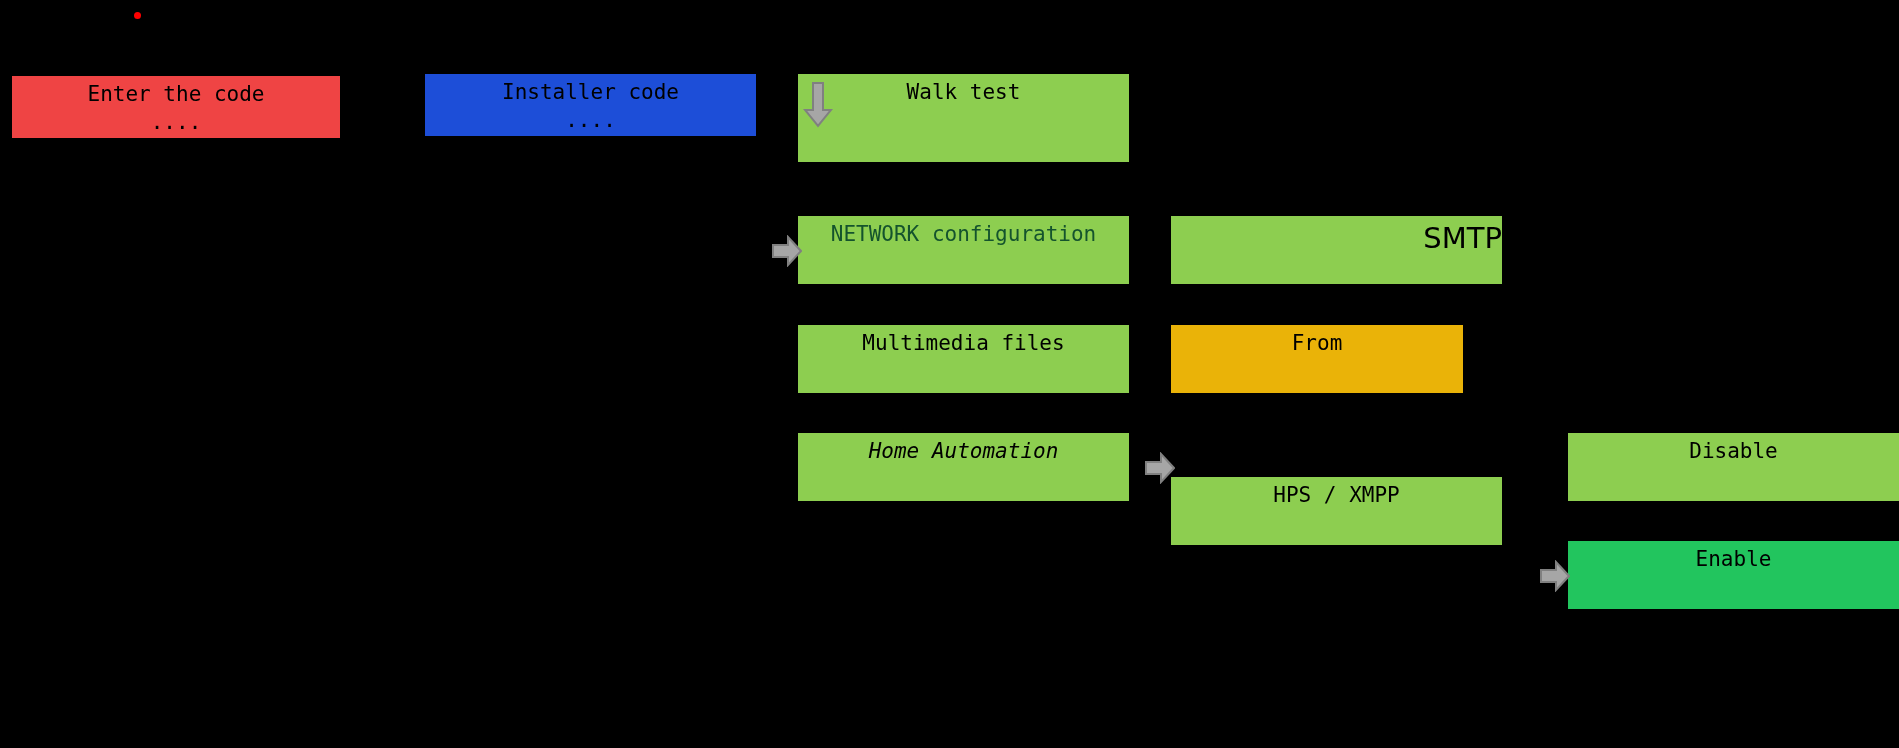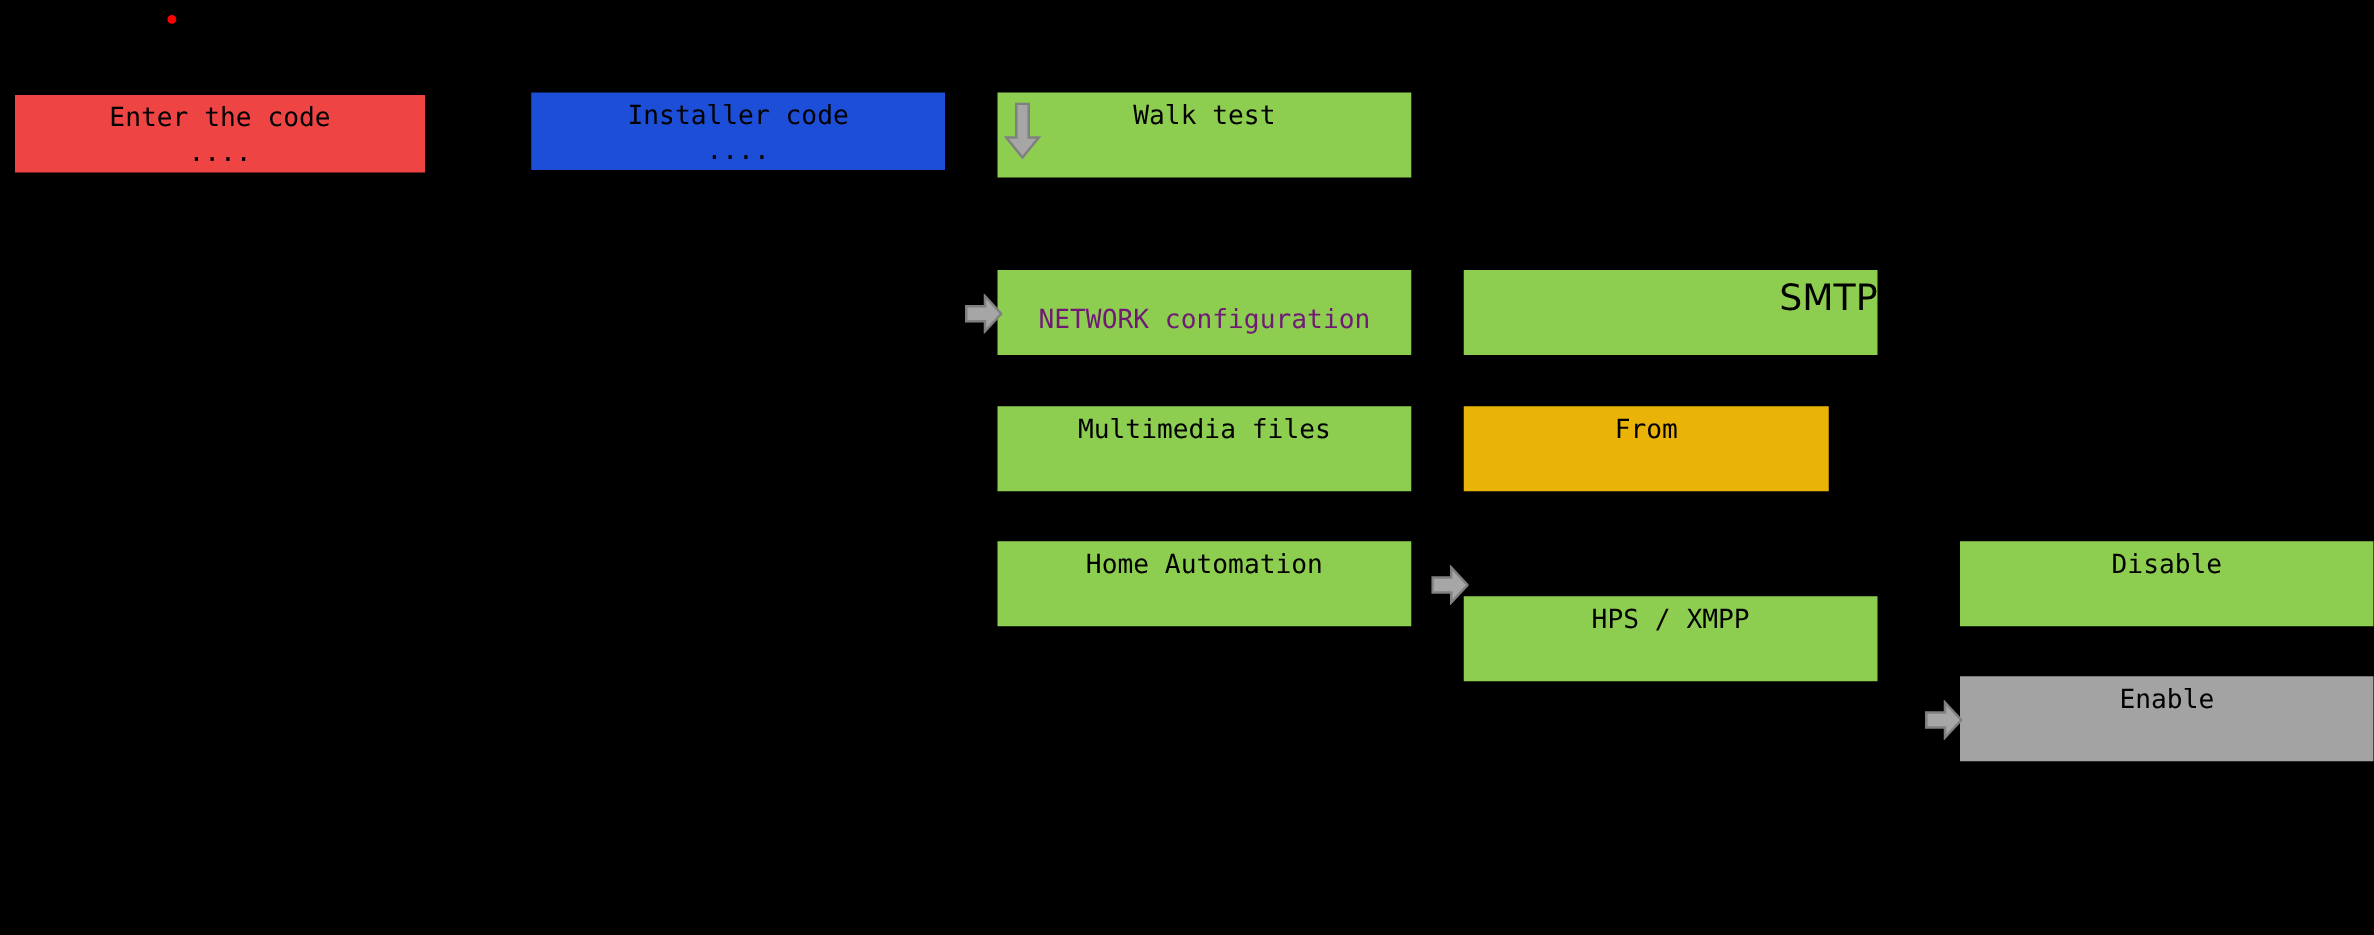--- a/index.html
+++ b/index.html
@@ -60,45 +60,45 @@
 <div id="canvas" style="background: rgb(0, 0, 0);">
     <div class="dot" style="left: 134px; top: 12px; background: rgb(255, 0, 0);"></div>
     <div class="node" style="left: 12px; top: 76px; width: 328px; height: 62px; background: #ef4444;">
       <span class="label line1" style="color: rgb(0, 0, 0);">Enter the code</span>
       <span class="label line2" style="color: rgb(0, 0, 0);">....</span>
     </div>
     <div class="node" style="left: 425px; top: 74px; width: 331px; height: 62px; background: #1d4ed8;">
       <span class="label line1" style="color: rgb(0, 0, 0);">Installer code</span>
       <span class="label line2" style="color: rgb(0, 0, 0);">....</span>
     </div>
-    <div class="node" style="left: 798px; top: 74px; width: 331px; height: 68px; background: rgb(141, 206, 80);">
+    <div class="node" style="left: 798px; top: 74px; width: 331px; height: 88px; background: rgb(141, 206, 80);">
       <span class="label line1" style="color: rgb(0, 0, 0);">Walk test</span>
     </div>
     <div class="node" style="left: 798px; top: 216px; width: 331px; height: 68px; background: rgb(141, 206, 80);">
-      <span class="label line1" style="color: #701a75; margin-top: 21px;">NETWORK configuration</span>
+      <span class="label line1" style="color: #14532d;">NETWORK configuration</span>
     </div>
     <div class="node sans" style="left: 1171px; top: 216px; width: 331px; height: 68px; background: rgb(141, 206, 80);">
       <span class="label line1" style="color: rgb(0, 0, 0);">SMTP</span>
     </div>
     <div class="node" style="left: 798px; top: 325px; width: 331px; height: 68px; background: rgb(141, 206, 80);">
       <span class="label line1" style="color: rgb(0, 0, 0); text-align: center;">Multimedia files</span>
     </div>
     <div class="node" style="left: 1171px; top: 325px; width: 292px; height: 68px; background: #eab308;">
       <span class="label line1" style="color: rgb(0, 0, 0);">From</span>
     </div>
     <div class="node" style="left: 798px; top: 433px; width: 331px; height: 68px; background: rgb(141, 206, 80);">
-      <span class="label line1" style="color: rgb(0, 0, 0);">Home Automation</span>
+      <span class="label line1" style="color: rgb(0, 0, 0); font-style: italic;">Home Automation</span>
     </div>
     <div class="node" style="left: 1171px; top: 433px; width: 331px; height: 68px; background: rgb(141, 206, 80); margin-top: 44px;">
       <span class="label line1" style="color: rgb(0, 0, 0);">HPS / XMPP</span>
     </div>
     <div class="node" style="left: 1568px; top: 433px; width: 331px; height: 68px; background: rgb(141, 206, 80);">
       <span class="label line1" style="color: rgb(0, 0, 0);">Disable</span>
     </div>
-    <div class="node" style="left: 1568px; top: 541px; width: 331px; height: 68px; background: #a3a3a3;">
+    <div class="node" style="left: 1568px; top: 541px; width: 331px; height: 68px; background: #22c55e;">
       <span class="label line1" style="color: rgb(0, 0, 0);">Enable</span>
     </div>
     <div class="arrow" style="left: 803px; top: 82px;">
       <svg width="30" height="46" viewBox="0 0 30 46">
         <path d="M10 1 L20 1 L20 28 L28 28 L15 44 L2 28 L10 28 Z" fill="#A6A6A6" stroke="#808080" stroke-width="2" stroke-linejoin="miter"></path>
       </svg>
     </div>
     <div class="arrow" style="left: 772px; top: 235px;">
       <svg width="30" height="32" viewBox="0 0 30 32">
         <path d="M1 10 L16 10 L16 2 L29 16 L16 30 L16 22 L1 22 Z" fill="#A6A6A6" stroke="#808080" stroke-width="2" stroke-linejoin="miter"></path>

